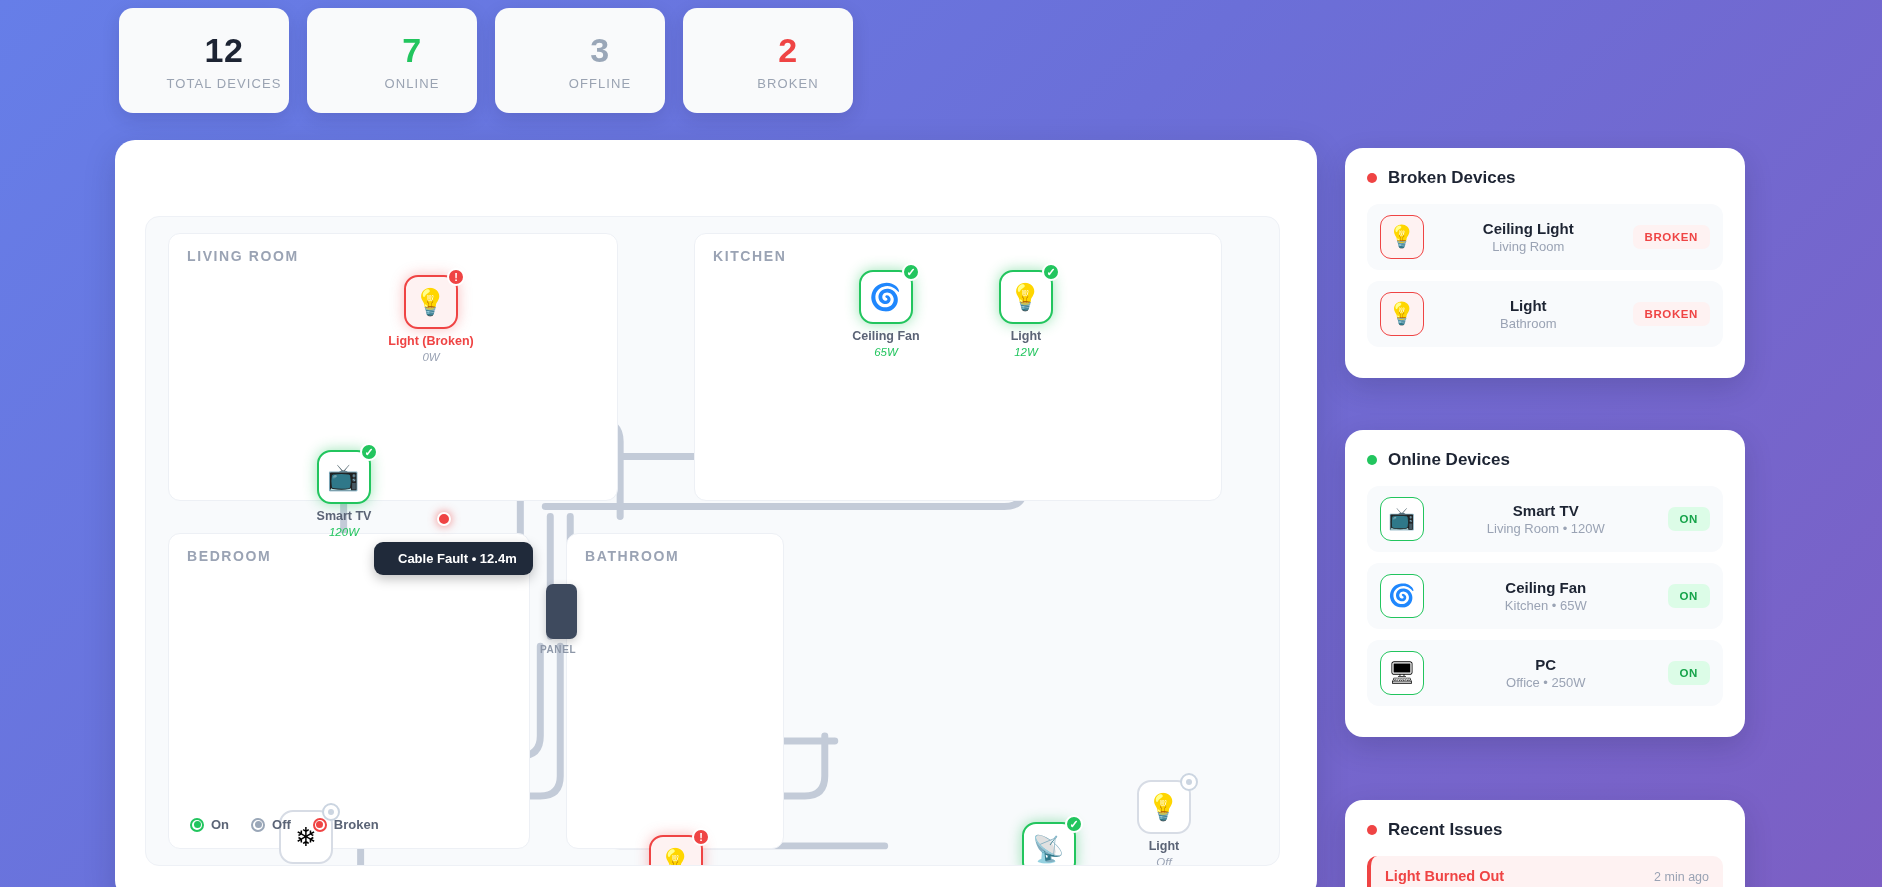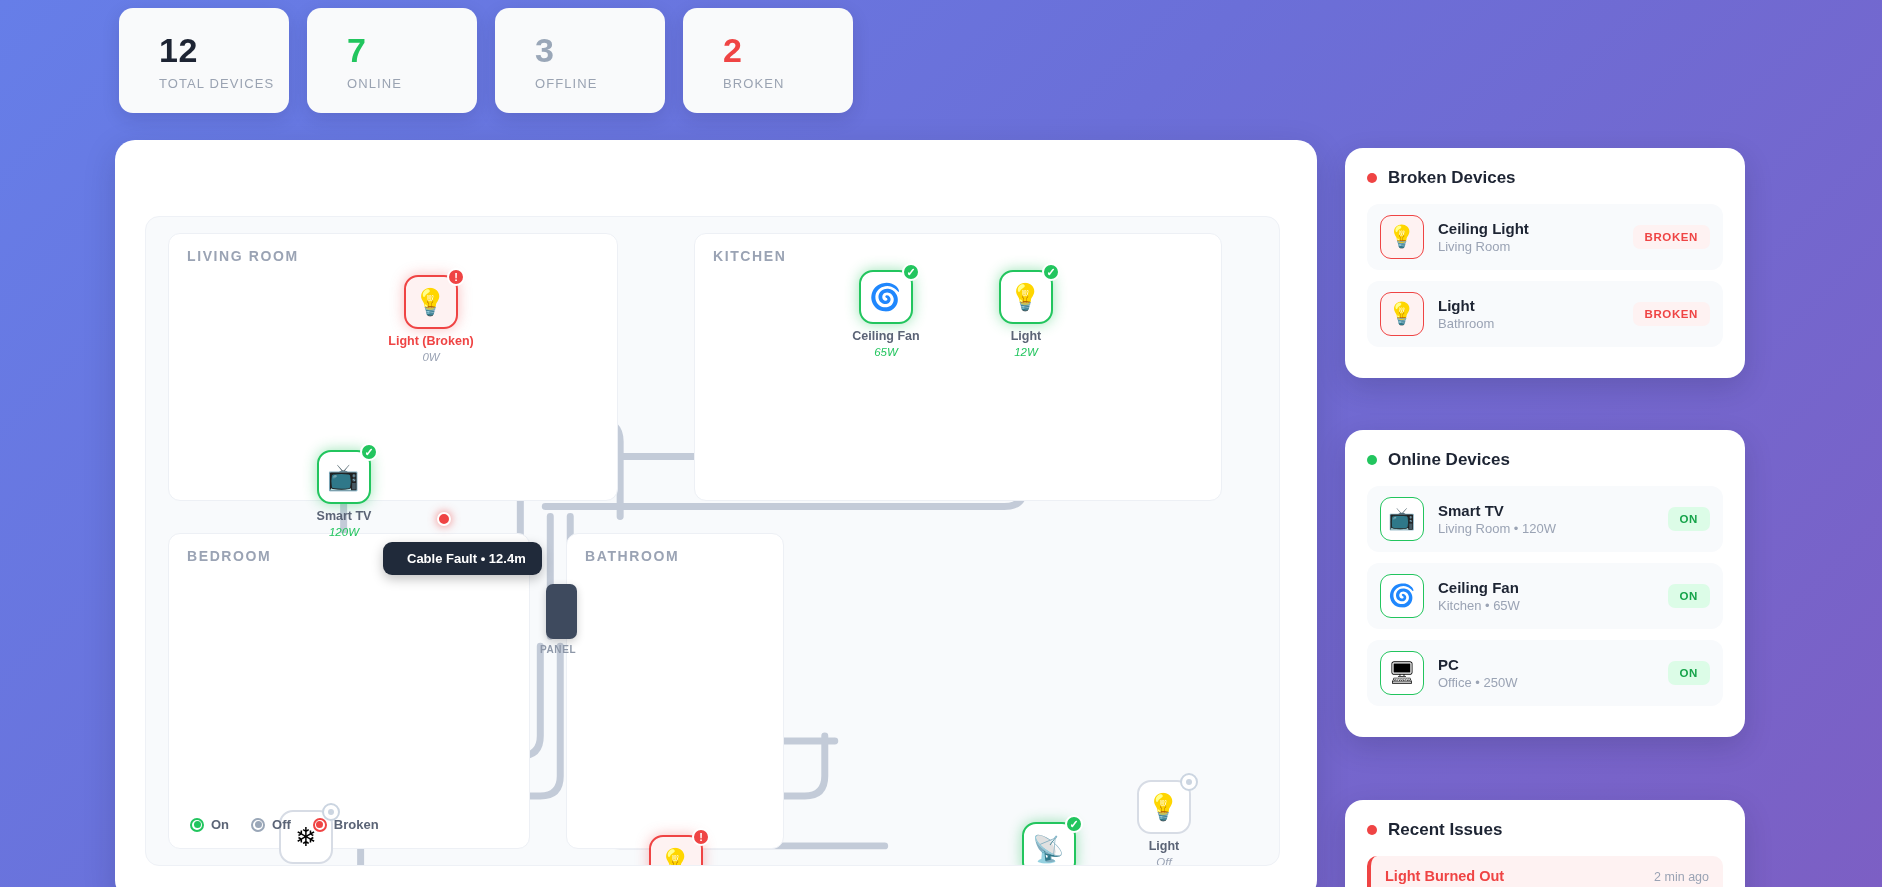--- a/index.html
+++ b/index.html
@@ -19,21 +19,21 @@
     left: 119px; top: 8px;
     display: flex;
     gap: 18px;
   }
   .stat-card {
     width: 170px; height: 105px;
     background: #f9fafb;
     border-radius: 14px;
     box-shadow: 0 6px 18px rgba(30,30,70,.14);
     display: flex; flex-direction: column;
-    align-items: flex-start; justify-content: center;
+    align-items: center; justify-content: center;
     gap: 6px;
     padding-left: 40px;
   }
   .stat-value { font-size: 34px; font-weight: 700; letter-spacing: .5px; }
   .stat-label { font-size: 13px; letter-spacing: 1.1px; color: #9aa3b2; font-weight: 500; }
 
   
   #floorcard {
     position: absolute;
     left: 115px; top: 140px;
@@ -171,21 +171,21 @@
     padding: 11px 13px; margin-bottom: 11px;
   }
   .dev-icon {
     width: 44px; height: 44px; flex: 0 0 auto;
     border-radius: 11px; background: #fff;
     border: 1.5px solid #d7dce5;
     display: flex; align-items: center; justify-content: center; font-size: 22px;
   }
   .dev-icon.broken { border-color: #ef4444; background: #fef2f2; }
   .dev-icon.on { border-color: #22c55e; }
-  .dev-meta { flex: 1 1 auto; min-width: 0; }
+  .dev-meta { flex: 1 1 auto; min-width: 0; text-align: center; }
   .dev-name { font-size: 15px; font-weight: 700; color: #1d2433; }
   .dev-sub { font-size: 13px; color: #9aa3b4; margin-top: 2px; }
   .pill {
     font-size: 11.5px; font-weight: 700; letter-spacing: .6px;
     padding: 6px 12px; border-radius: 7px; flex: 0 0 auto;
   }
   .pill.broken { background: #fef2f2; color: #ef4444; }
   .pill.on { background: #dcfce7; color: #16a34a; }
 
   .issue-row {
@@ -301,21 +301,21 @@
         <div class="box">💡</div>
         <div class="badge"></div>
         <div class="cap">Light</div>
         <div class="sub">Off</div>
       </div>
 
     <div id="panel" style="left:400px; top:367px;"></div>
     <div id="panel-label" style="left:394px; top:427px;">PANEL</div>
 
     <div id="fault-dot" style="left:291px; top:295px;"></div>
-    <div id="fault-tip" style="left:237px; top:325px;padding-left:24px;">Cable Fault • 12.4m</div>
+    <div id="fault-tip" style="left:228px; top:325px;padding-left:24px;">Cable Fault • 12.4m</div>
 
     <div id="legend" style="left:44px; top:600px;">
         <div class="leg on">
           <span class="ring"></span>
           <span>On</span>
         </div>
         <div class="leg off">
           <span class="ring"></span>
           <span>Off</span>
         </div>

